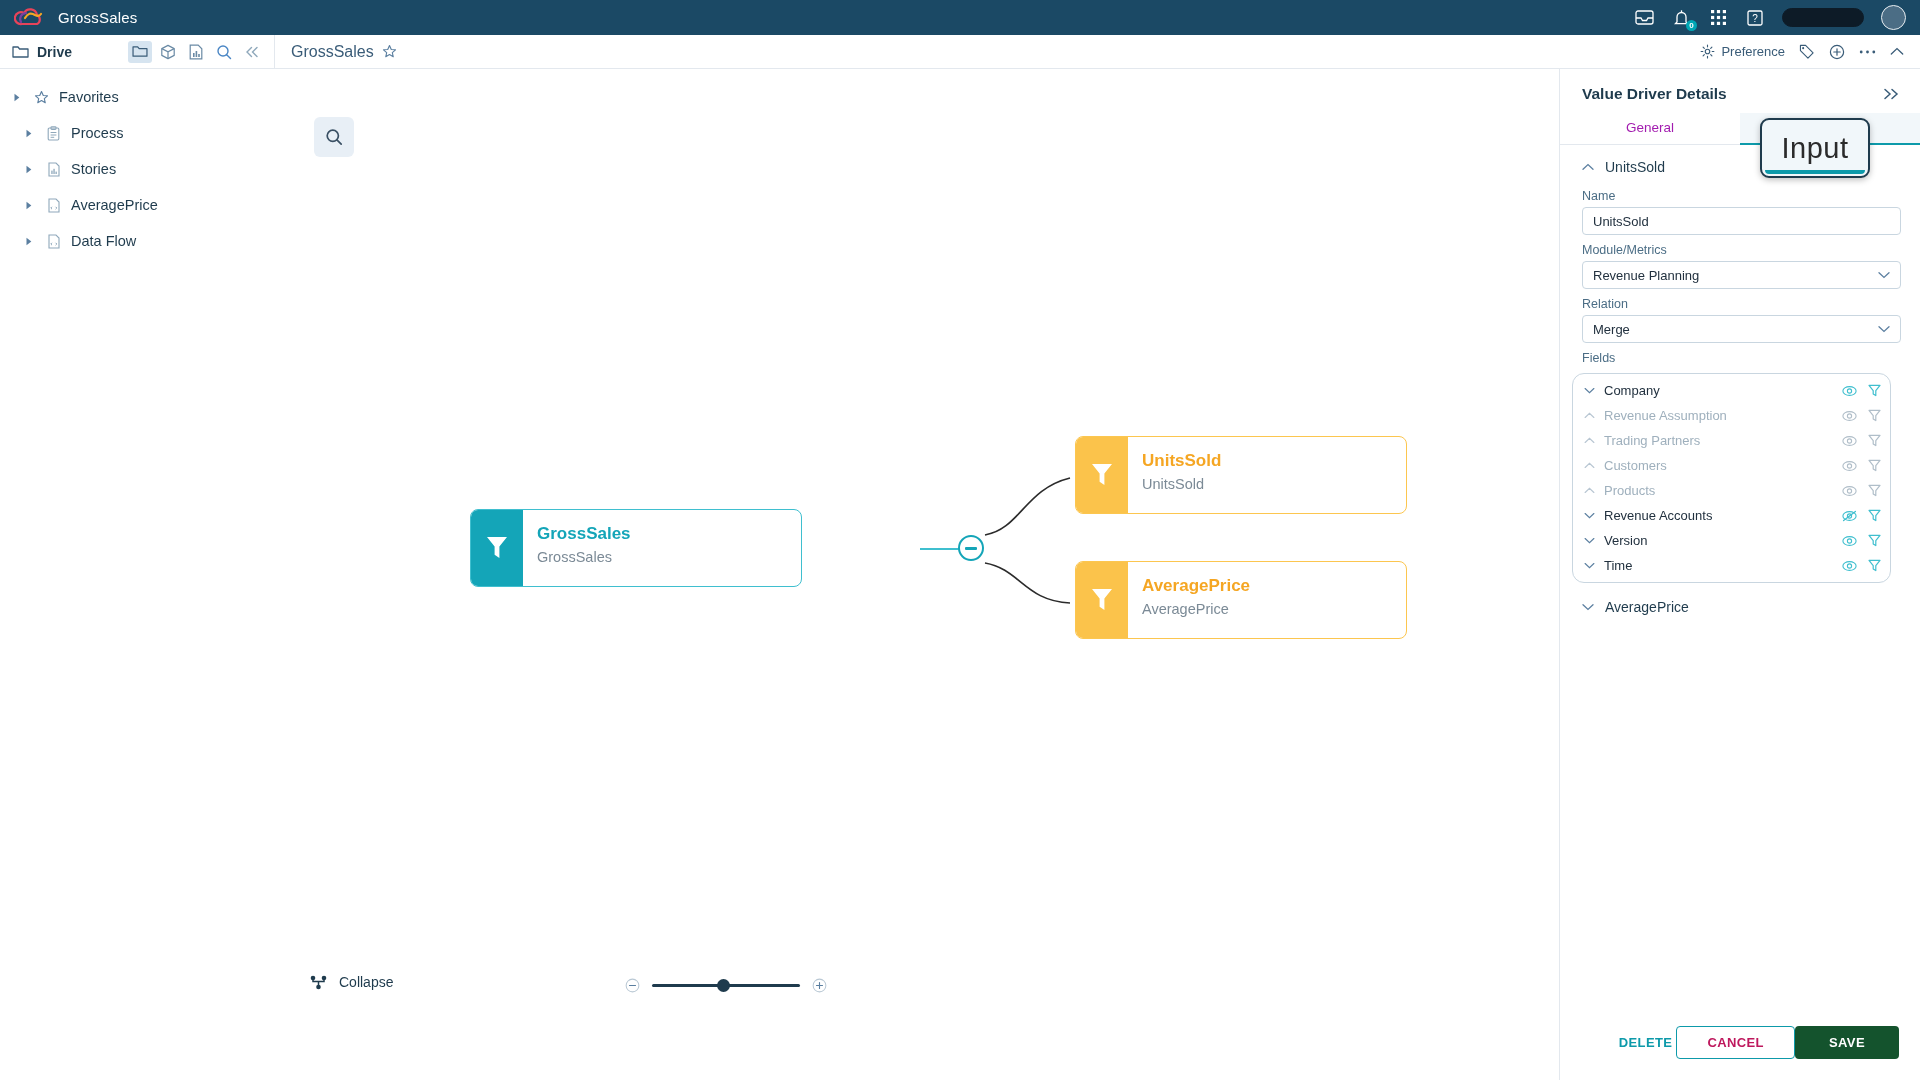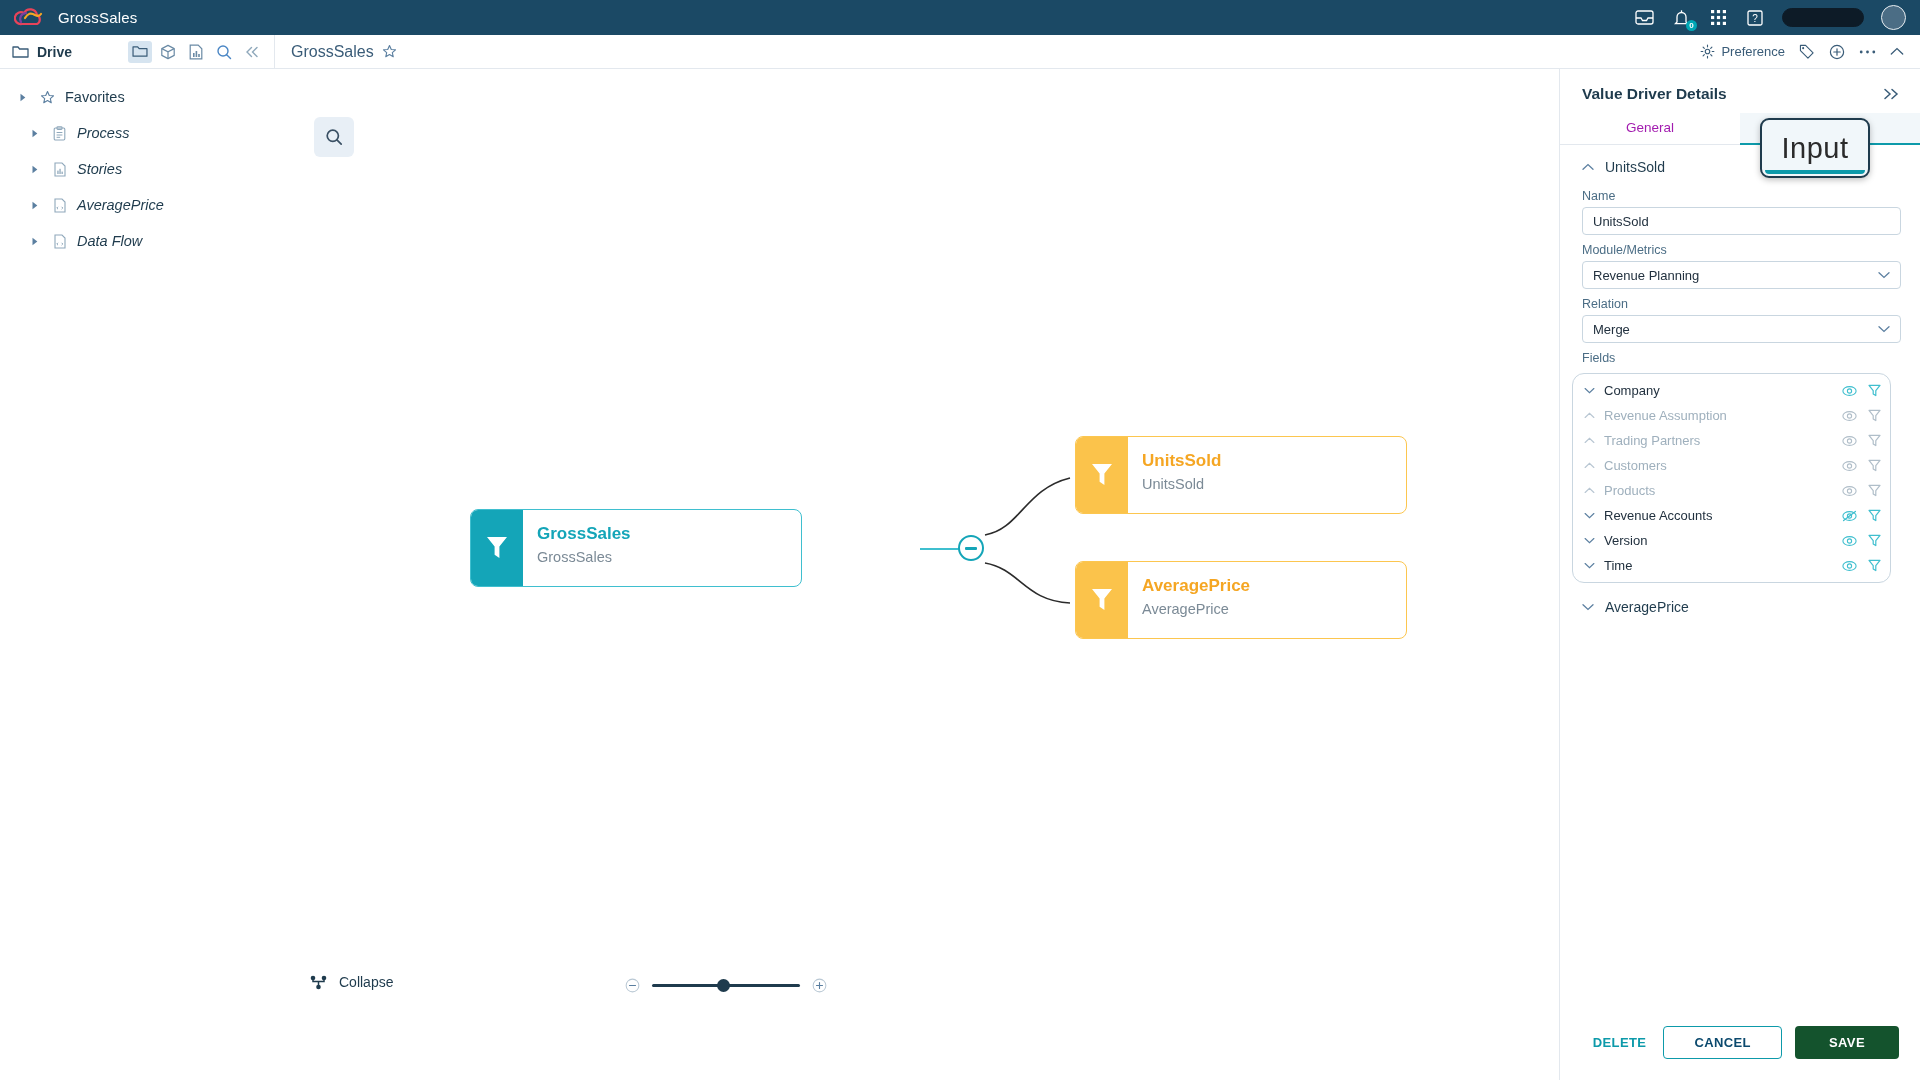--- a/index.html
+++ b/index.html
@@ -58,29 +58,29 @@
   .tool-btn.active { background: #d6e4f0; }
   .subbar-divider { width:1px; height: 34px; background: #e3e8ee; margin-left: 10px;}
   .doc-title-group { display:flex; align-items:center; gap: 8px; margin-left: 16px; }
   .doc-title { font-size: 16px; color: #3a5c78; }
   .subbar-right { margin-left:auto; display:flex; align-items:center; gap:14px; padding-right:16px;}
   .pref-txt { font-size: 13px; color: #3a5c78; }
   .pref-group { display:flex; align-items:center; gap:6px; }
 
   
   .sidebar {
-    position: absolute; top: 69px; left: 10px; width: 280px; height: 1011px;
+    position: absolute; top: 69px; left: 4px; width: 280px; height: 1011px;
     background: #ffffff; border-right: 1px solid #e3e8ee;
     padding-top: 10px;
   }
   .tree-row {
     display: flex; align-items: center; height: 36px; gap: 9px;
     padding-left: 6px; font-size: 14.5px; color: #1f3b4d;
   }
-  .tree-row.lvl1 { padding-left: 18px; font-style: italic; }
+  .tree-row.lvl1 { padding-left: 18px; }
   .caret { width: 14px; display:flex; align-items:center; justify-content:center; }
   .tree-ico { width: 17px; display:flex; align-items:center; justify-content:center; }
   .fp-chip {
     border: 1px solid #8fa8bb; border-radius: 3px; font-size: 8.5px;
     color: #4b6d85; padding: 2px 4px; line-height: 9px; letter-spacing:.3px;
   }
 
   
   .canvas {
     position: absolute; top: 69px; left: 280px; width: 1279px; height: 1011px;
@@ -191,29 +191,29 @@
   .field-row .fname { margin-left: 9px; }
   .field-row.dim { color: #9fb0bd; }
   .field-icons { margin-left:auto; display:flex; align-items:center; gap: 11px; }
   .avgp-row {
     display:flex; align-items:center; gap:11px;
     padding: 16px 20px 0 22px; font-size: 14px; color:#1f3b4d;
   }
 
   .rp-footer {
     position:absolute; bottom: 0; left:0; width: 361px; height: 76px;
-    display:flex; align-items:center; justify-content:flex-end; gap: 13px;
+    display:flex; align-items:center; justify-content:flex-end; 
     padding-right: 22px;
   }
   .btn-delete {
     font-size: 13px; color:#0d9aaa; font-weight:bold; letter-spacing:.4px;
     padding: 6px 4px;
   }
   .btn-cancel {
-    font-size: 13px; color:#0c4a6e; font-weight:bold; letter-spacing:.4px;
+    font-size: 13px; color:#be185d; font-weight:bold; letter-spacing:.4px;
     border: 1.5px solid #0d9aaa; border-radius: 4px;
     padding: 8px 30px; background:#fff;
   }
   .btn-save {
     font-size: 13px; color:#ffffff; font-weight:bold; letter-spacing:.4px;
     background:#14532d; border-radius: 4px; padding: 9px 34px;
   }
   svg { display:block; }
 </style>
 </head>

